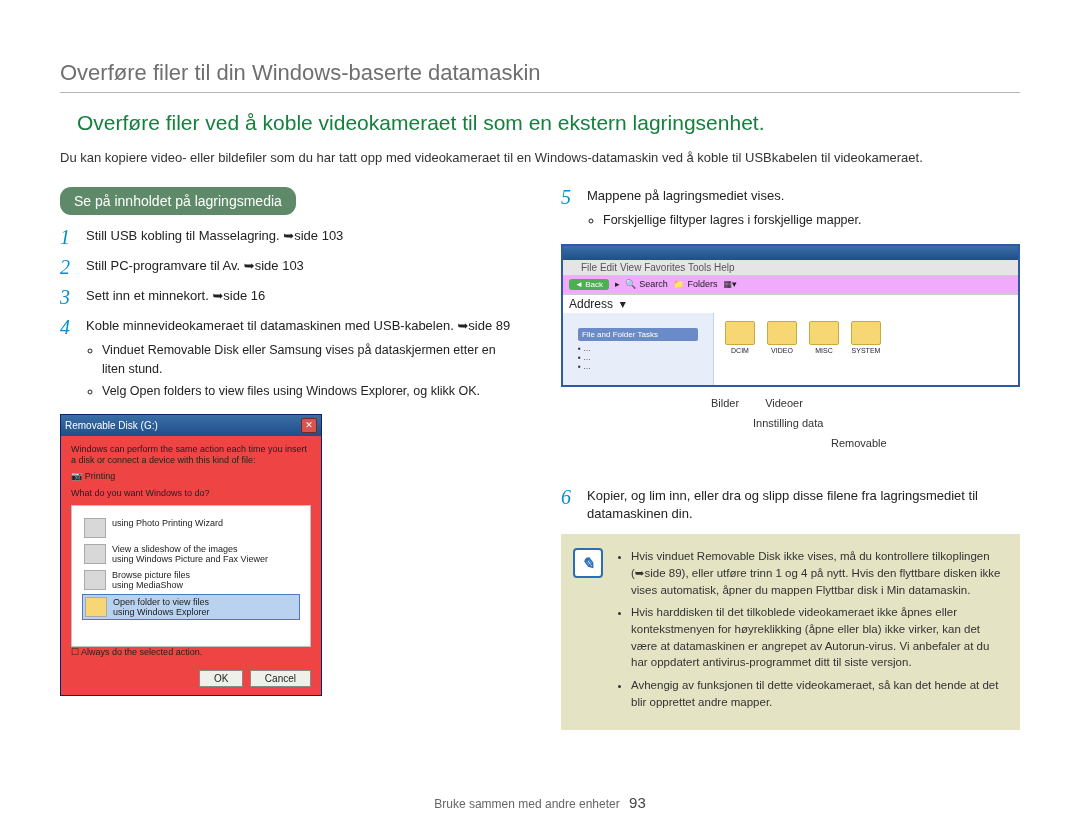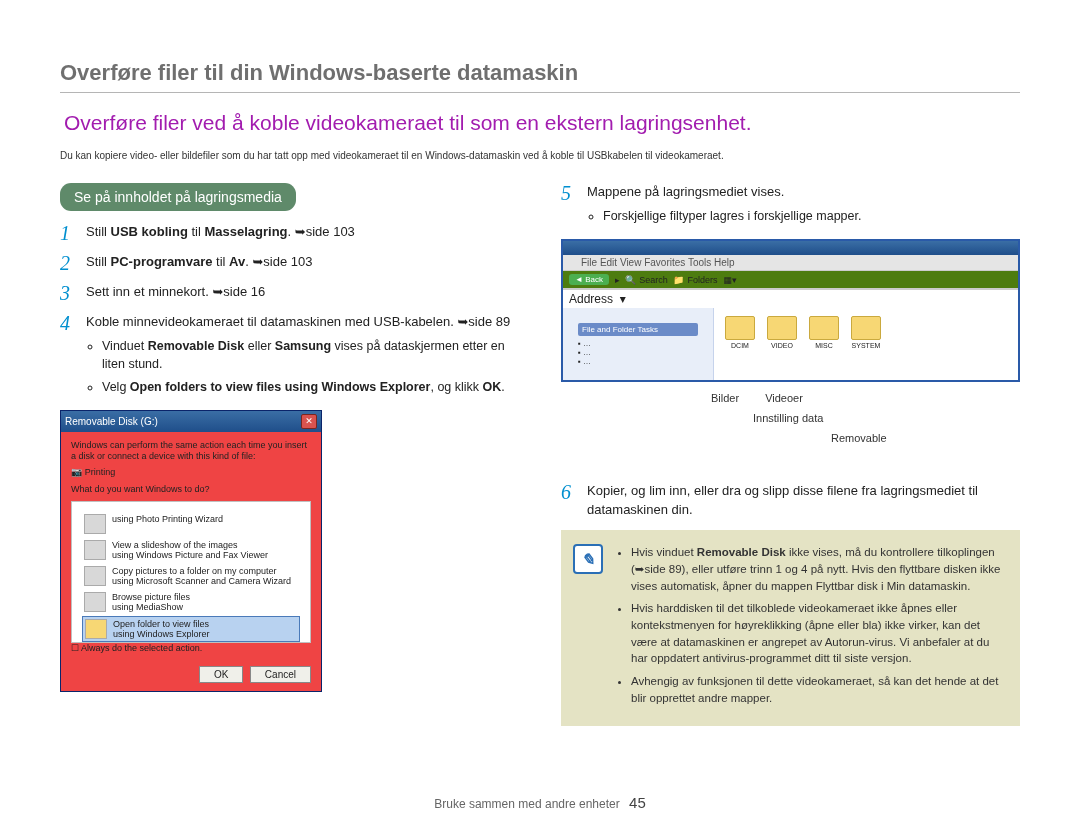--- a/index.html
+++ b/index.html
@@ -1,20 +1,20 @@
 <!DOCTYPE html>
 <html><head>
 <meta charset="utf-8">
 <style>
   html,body{margin:0;padding:0;background:#fff;font-family:Arial,Helvetica,sans-serif;color:#222}
   .page{width:1080px;height:825px;box-sizing:border-box;padding:60px 60px 20px 60px;position:relative}
-  .h1{font-size:22px;color:#6f6f6f;font-weight:700;margin:0 0 4px 0}
+  .h1{font-size:22px;color:#6f6f6f;font-weight:400;margin:0 0 4px 0}
   .rule{border:none;border-top:1px solid #b5b5b5;margin:6px 0 18px 0}
-  .h2{font-size:21px;color:#a21caf;font-weight:400;margin:0 0 14px 4px}
-  .intro{font-size:10px;color:#333;line-height:1.35;margin:0 0 20px 0}
+  .h2{font-size:21px;color:#15803d;font-weight:400;margin:0 0 14px 17px}
+  .intro{font-size:13px;color:#333;line-height:1.35;margin:0 0 20px 0}
   .cols{display:flex;gap:42px;align-items:flex-start}
   .col{flex:1;min-width:0}
   .pill{display:inline-block;background:#5f8a6a;color:#fff;font-size:14px;padding:6px 14px;border-radius:11px;margin-bottom:12px}
   .steps{margin:0;padding:0;list-style:none}
   .steps>li{display:flex;gap:12px;font-size:13px;line-height:1.45;margin-bottom:10px}
   .steps .num{color:#008fcf;font-style:italic;font-size:20px;font-family:Georgia,'Times New Roman',serif;line-height:1;min-width:14px}
   .steps .body{flex:1}
   .steps ul{margin:6px 0 0 0;padding-left:16px}
   .steps ul li{font-size:12.5px;line-height:1.45;margin-bottom:4px}
   .pg{white-space:nowrap}
@@ -26,39 +26,39 @@
   .xp-choice{border:1px solid #c0c0c0;background:#fff;padding:10px;height:120px;overflow:hidden}
   .xp-opt{display:flex;gap:6px;align-items:flex-start;padding:2px;margin-bottom:2px}
   .xp-opt.sel{background:#b8d2f0;border:1px solid #4a7ab9}
   .ico{width:20px;height:18px;background:#d8d8d8;border:1px solid #aaa;flex:none}
   .ico.folder{background:#f7d774}
   .xp-btns{text-align:right;padding:6px 0 0 0}
   .xp-btn{display:inline-block;border:1px solid #888;background:#f0f0ea;padding:2px 14px;font-size:10px;margin-left:4px}
   .explorer{border:2px solid #2a5aa8;background:#fff;font-size:9px;margin:6px 0 10px 0}
   .ex-title{background:linear-gradient(#3a6ea5,#1f4e8a);height:14px}
   .ex-menu{background:#e5e5e5;border-bottom:1px solid #ccc;padding:2px 18px;font-size:10px;color:#555}
-  .ex-tool{background:#4d7c0f;border-bottom:1px solid #ccc;padding:3px 6px;display:flex;gap:6px;align-items:center}
+  .ex-tool{background:#f0abfc;border-bottom:1px solid #ccc;padding:3px 6px;display:flex;gap:6px;align-items:center}
   .btn-back{background:#4caf50;color:#fff;border-radius:3px;padding:1px 6px;font-size:8px}
   .ex-addr{background:#fff;border-top:1px solid #ccc;padding:2px 6px;font-size:12px}
   .ex-body{display:flex;height:72px}
   .ex-side{width:120px;background:#e8eef9;border-right:1px solid #c6d3ec;padding:15px;font-size:8px}
   .ex-side .task{background:#6b8bc8;color:#fff;padding:2px 4px;border-radius:2px;margin-bottom:3px}
   .ex-main{flex:1;padding:8px;display:flex;gap:6px;align-items:flex-start}
   .fld{width:36px;text-align:center;font-size:7px;position:relative}
   .fld .ficon{width:28px;height:22px;background:#f7d774;border:1px solid #caa93e;border-radius:2px;margin:0 auto 2px auto}
   .callouts{position:relative;height:90px;margin-left:150px;font-size:11px;color:#333}
   .callouts .row{white-space:nowrap}
   .callouts .lb{display:inline-block;margin-right:26px}
   .note{background:#e4e3c4;padding:14px 14px 14px 12px;display:flex;gap:12px;font-size:11.5px;line-height:1.45;color:#333;margin-top:10px}
   .note-icon{width:26px;height:26px;flex:none;border:2px solid #2a6fb6;border-radius:4px;display:flex;align-items:center;justify-content:center;color:#2a6fb6;font-weight:bold;font-style:italic;font-size:16px;background:#fff}
   .note ul{margin:0;padding-left:16px}
   .note ul li{margin-bottom:6px}
   .footer{position:absolute;bottom:14px;left:0;right:0;text-align:center;font-size:12px;color:#666}
   .footer .pg-num{font-size:15px;color:#444;margin-left:6px}
-  b{font-weight:bold}
+  b{font-weight:normal}
 </style>
 </head>
 <body>
 
 <div class="page">
   <h1 class="h1">Overføre filer til din Windows-baserte datamaskin</h1>
   <hr class="rule">
   <h2 class="h2">Overføre filer ved å koble videokameraet til som en ekstern lagringsenhet.</h2>
   <p class="intro">Du kan kopiere video- eller bildefiler som du har tatt opp med videokameraet til en Windows-datamaskin ved å koble til USBkabelen til videokameraet.</p>
 
@@ -109,27 +109,20 @@
           <div class="xp-choice">
             <div class="xp-opt">
                 <span class="ico"></span>
                 <div>using Photo Printing Wizard</div>
               </div>
             <div class="xp-opt">
                 <span class="ico"></span>
                 <div>
                   <div>View a slideshow of the images</div>
                   <div>using Windows Picture and Fax Viewer</div>
-                </div>
-              </div>
-            <div class="xp-opt">
-                <span class="ico"></span>
-                <div>
-                  <div>Copy pictures to a folder on my computer</div>
-                  <div>using Microsoft Scanner and Camera Wizard</div>
                 </div>
               </div>
             <div class="xp-opt">
                 <span class="ico"></span>
                 <div>
                   <div>Browse picture files</div>
                   <div>using MediaShow</div>
                 </div>
               </div>
             <div class="xp-opt sel">
@@ -208,15 +201,15 @@
           <li><span>Hvis vinduet </span><b>Removable Disk</b><span> ikke vises, må du kontrollere tilkoplingen (➥side 89), eller utføre trinn 1 og 4 på nytt. Hvis den flyttbare disken ikke vises automatisk, åpner du mappen Flyttbar disk i Min datamaskin.</span></li>
           <li>Hvis harddisken til det tilkoblede videokameraet ikke åpnes eller kontekstmenyen for høyreklikking (åpne eller bla) ikke virker, kan det være at datamaskinen er angrepet av Autorun-virus. Vi anbefaler at du har oppdatert antivirus-programmet ditt til siste versjon.</li>
           <li>Avhengig av funksjonen til dette videokameraet, så kan det hende at det blir opprettet andre mapper.</li>
         </ul>
       </div>
     </div>
   </div>
 
   <div class="footer">
     <span>Bruke sammen med andre enheter</span>
-    <span class="pg-num">45</span>
+    <span class="pg-num">93</span>
   </div>
 </div>
 
 </body></html>

